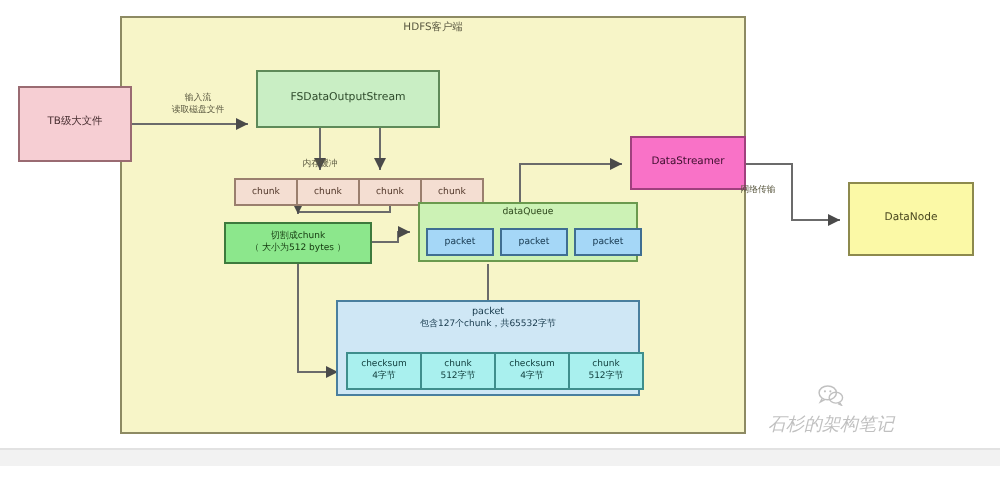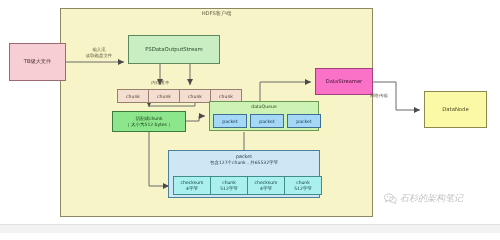--- a/index.html
+++ b/index.html
@@ -81,21 +81,21 @@
           text-align:center;line-height:1.25;white-space:nowrap;}
   .lbl-input{left:76px;top:47px;width:46px;}
   .lbl-membuf{left:137px;top:80px;width:46px;}
   .lbl-net{left:364px;top:93px;width:30px;}
 
   svg.edges{position:absolute;left:0;top:0;width:500px;height:233px;
             pointer-events:none;}
 
   
   .watermark{position:absolute;left:384px;top:192px;display:flex;
-             align-items:center;gap:3px;opacity:.62;}
+             align-items:center;gap:3px;opacity:.62;flex-direction:column;}
   .wm-text{font-size:9px;color:#9b9b9b;font-style:italic;
            font-family:"DejaVu Sans","Liberation Sans",sans-serif;}
 </style>
 </head>
 <body>
 
 <div id="stage">
 
   <div class="box client"></div>
   <div class="client-title">HDFS客户端</div>

